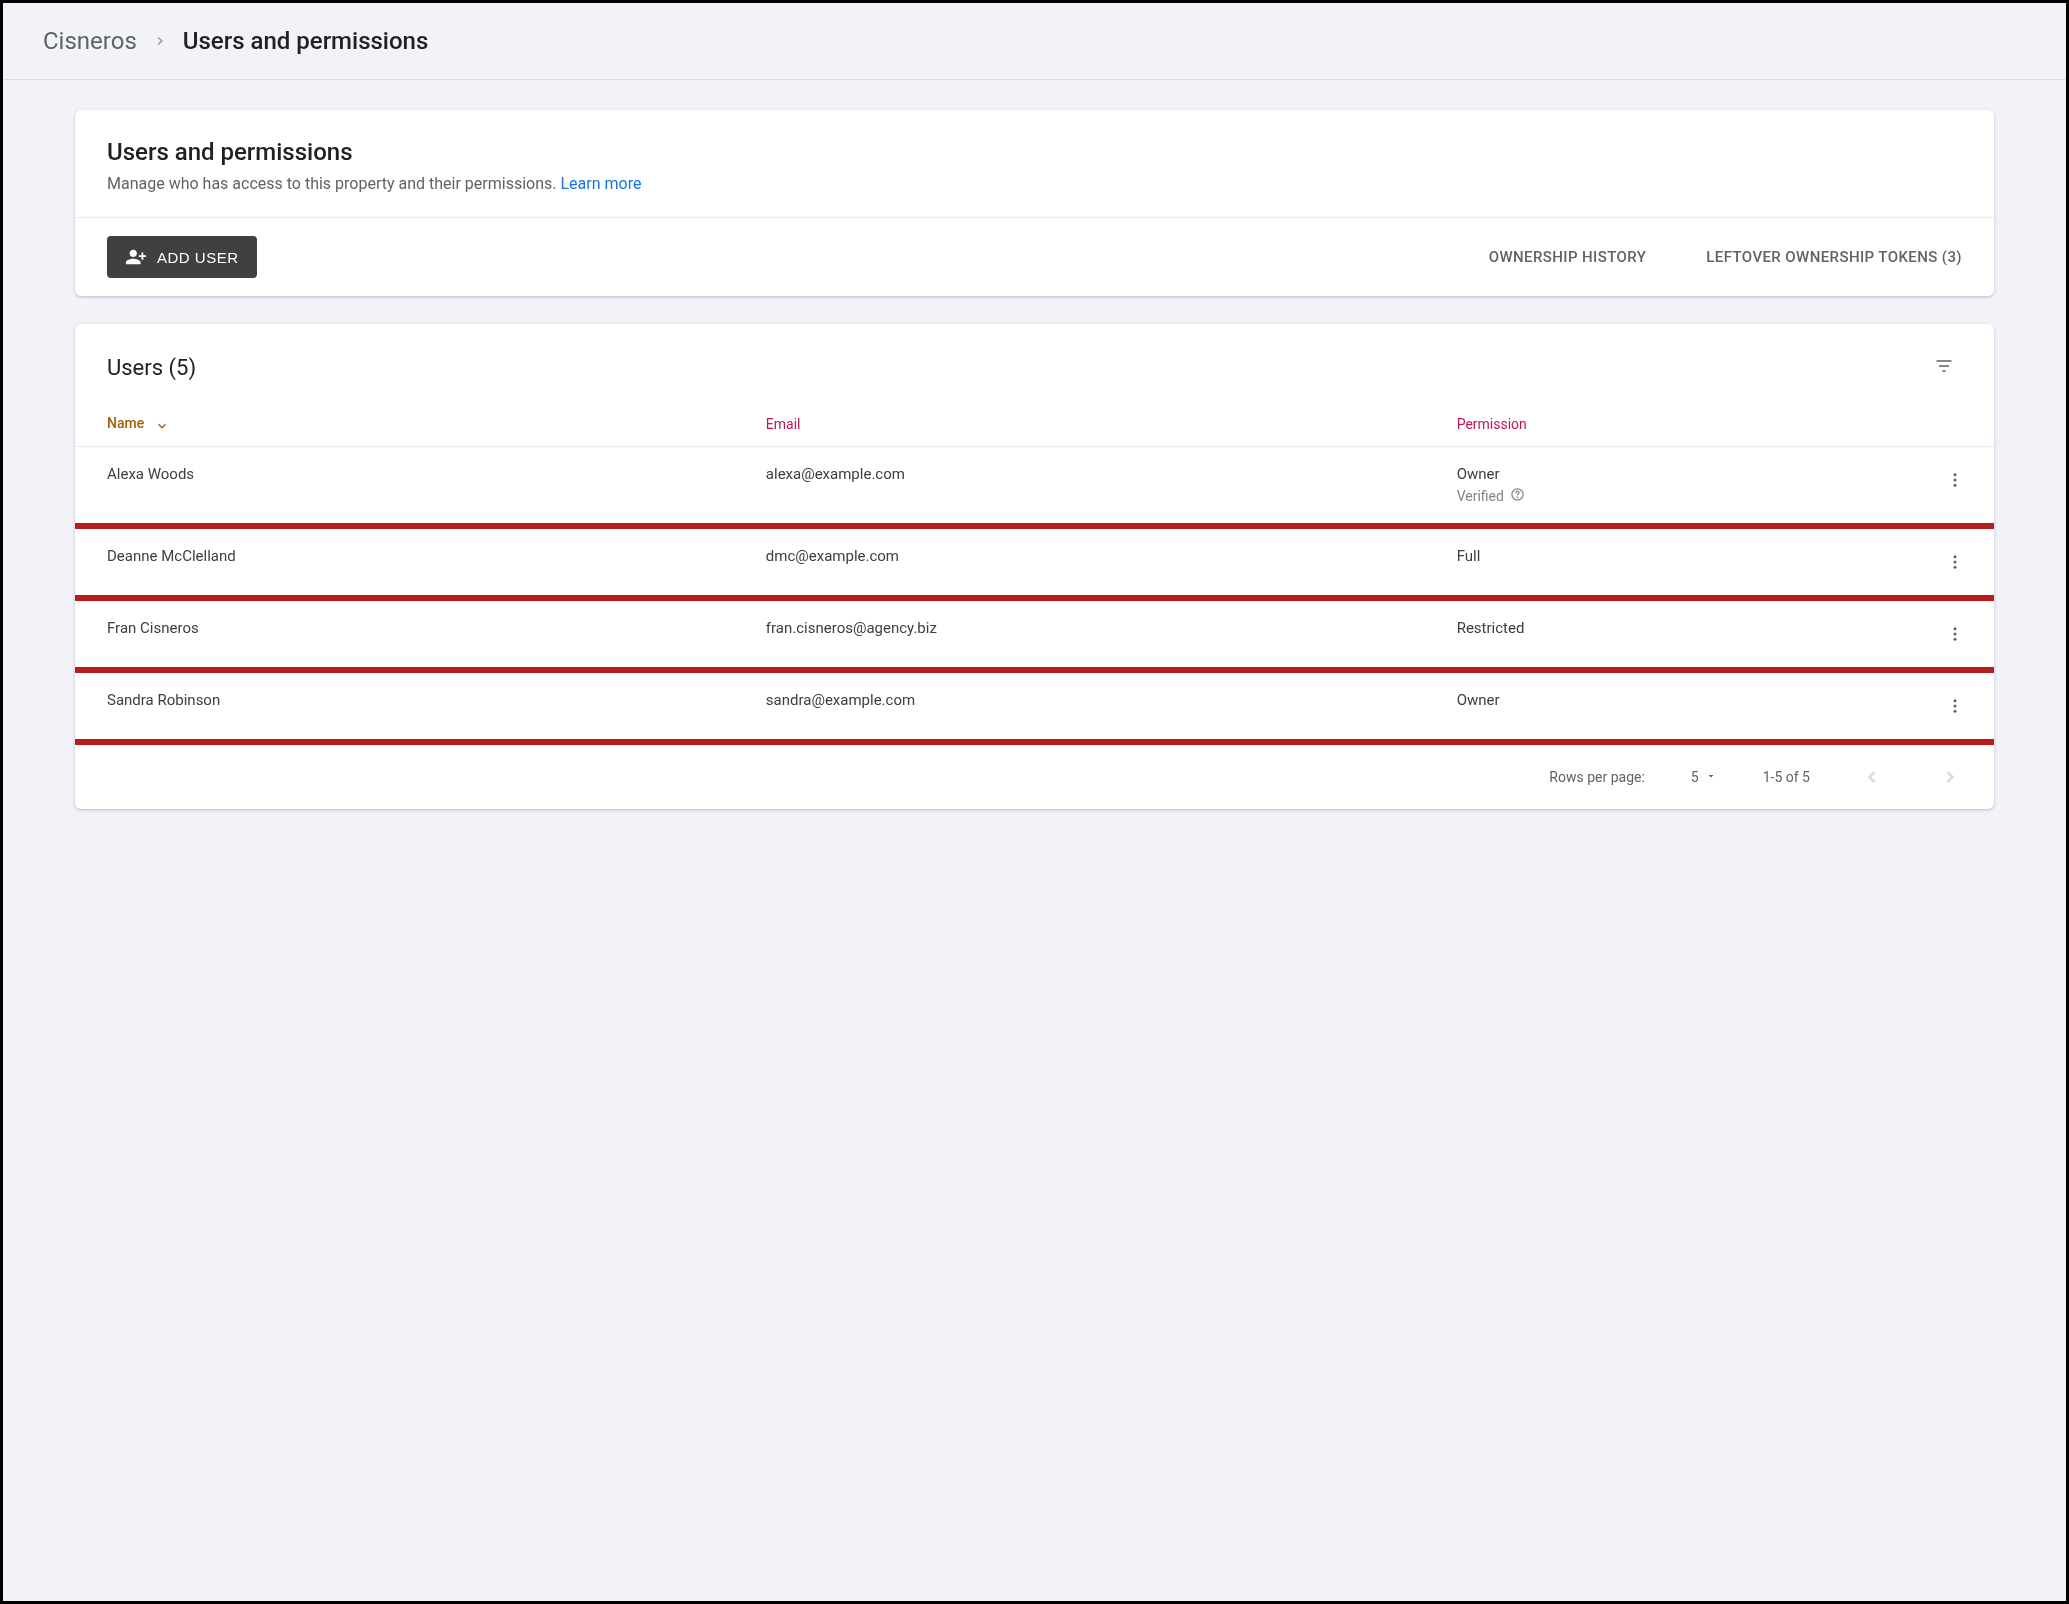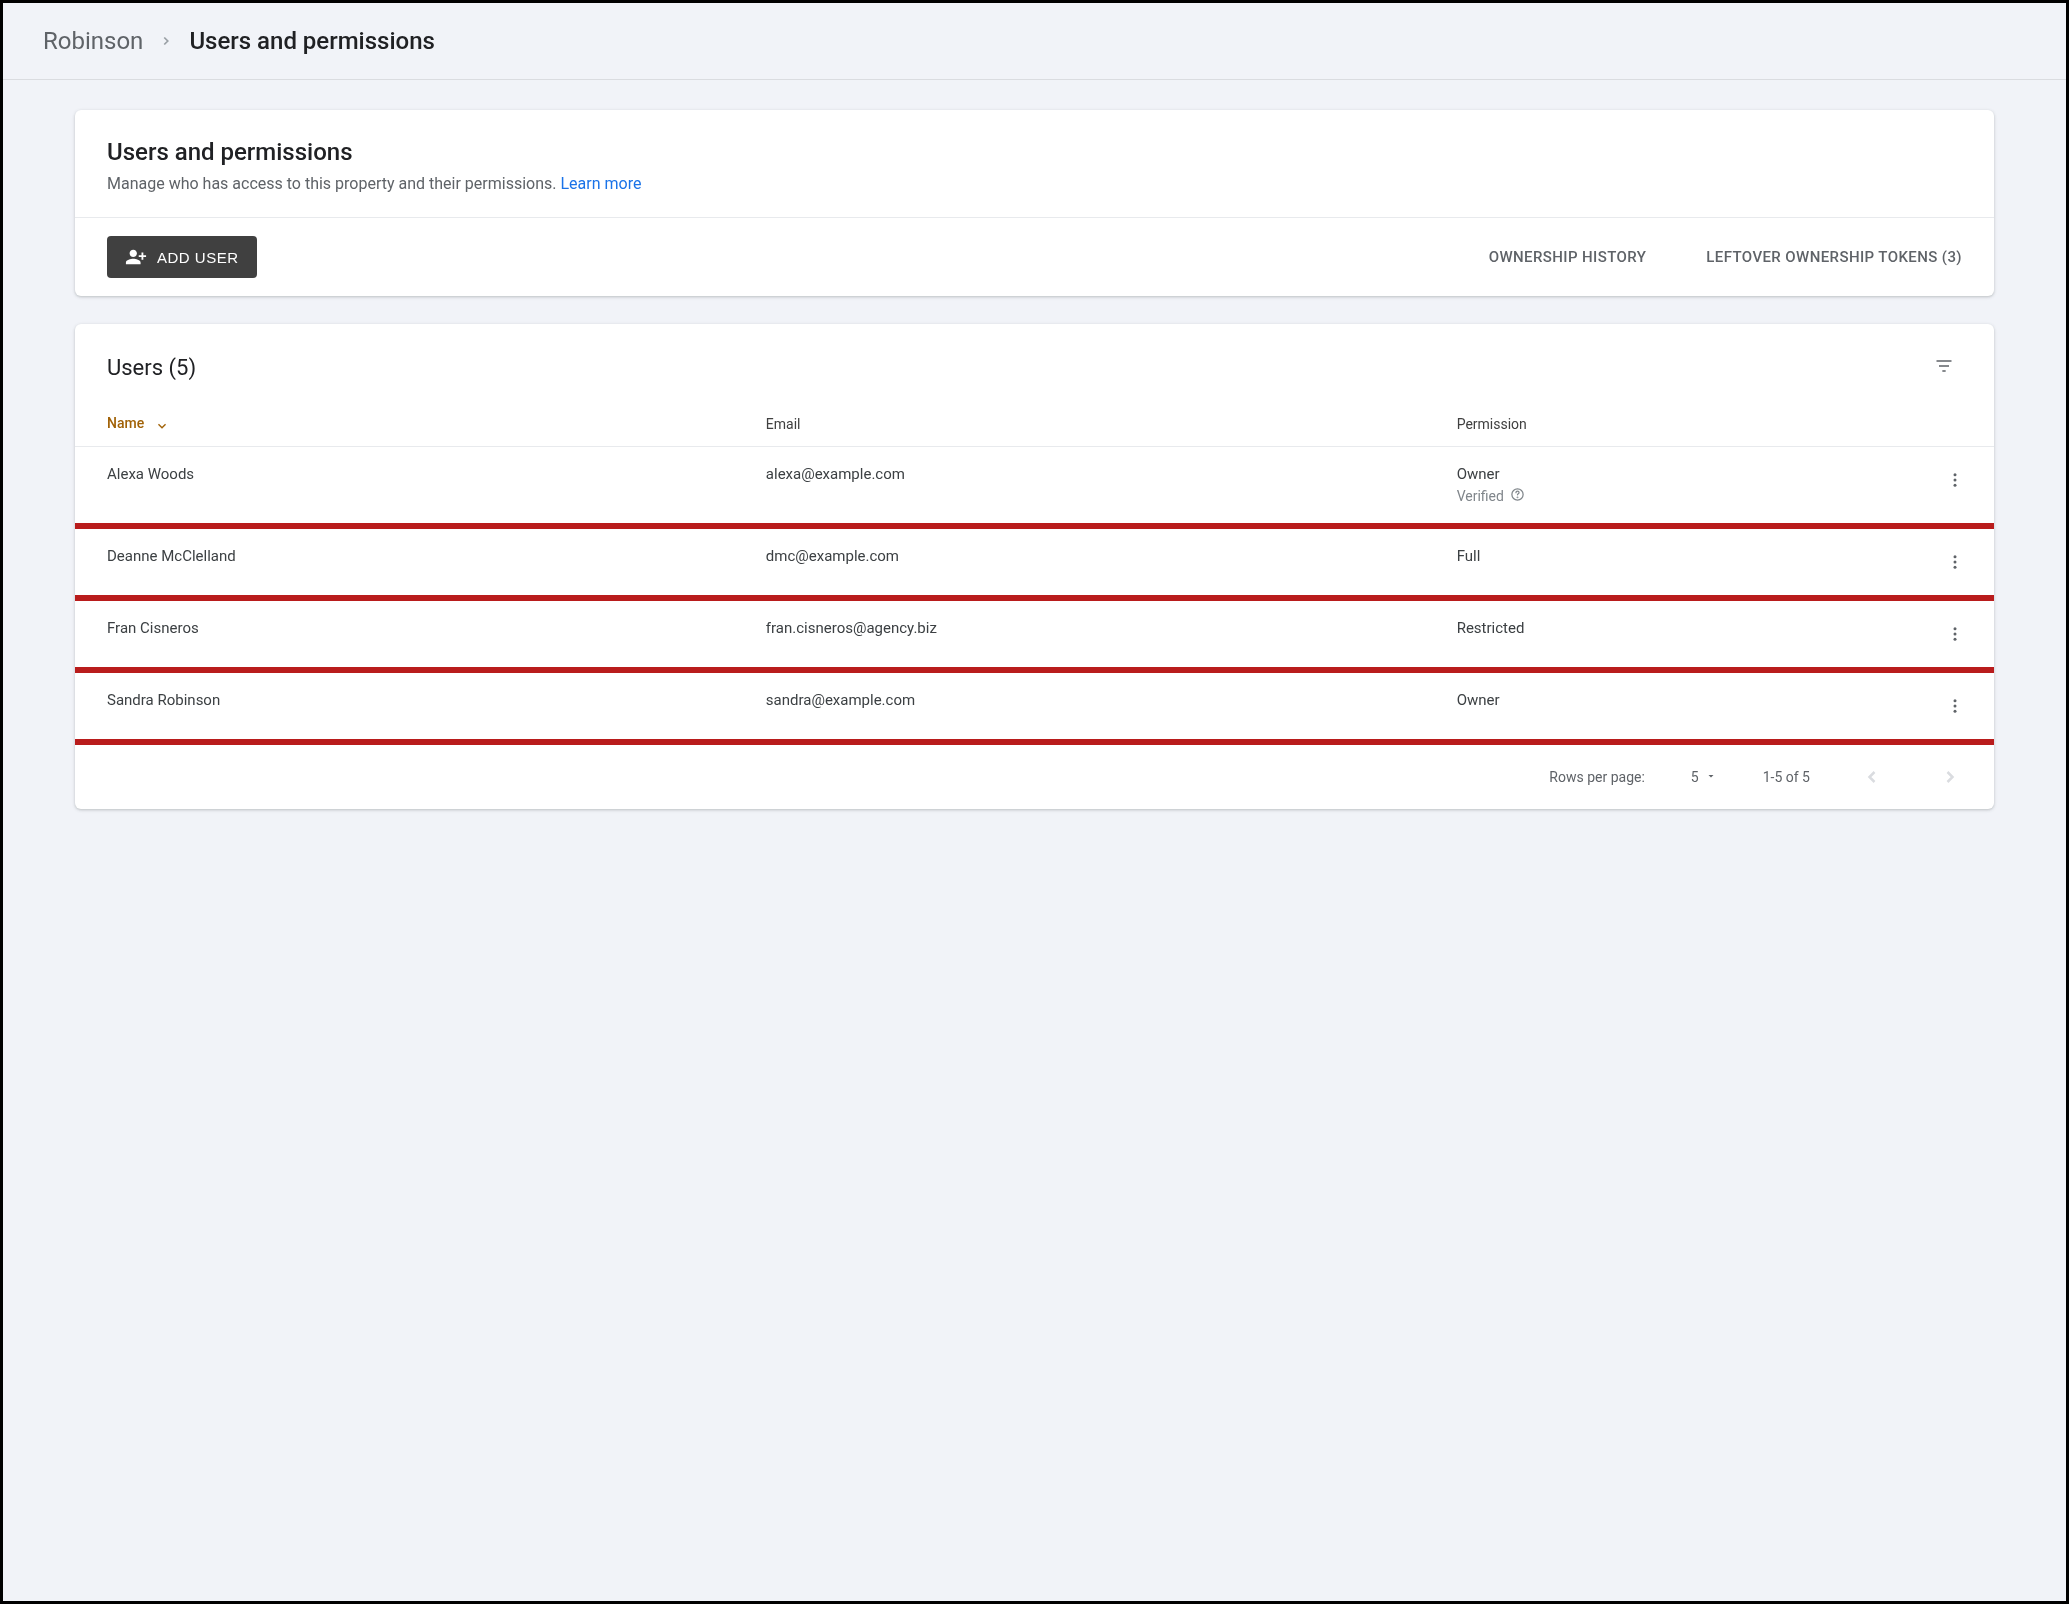--- a/index.html
+++ b/index.html
@@ -113,21 +113,21 @@
       padding: 8px;
     }
     table {
       width: 100%;
       border-collapse: collapse;
     }
     thead th {
       text-align: left;
       font-size: 14px;
       font-weight: 400;
-      color: #404040;
+      color: #be185d;
       padding: 22px 0 14px;
       border-bottom: 1px solid #e8eaed;
     }
     thead th:first-child { padding-left: 32px; }
     thead th:last-child { padding-right: 32px; }
     th.sorted {
       color: #a16207;
       font-weight: 500;
     }
     th.sorted .sort-arrow {
@@ -184,21 +184,21 @@
       padding: 6px;
       display: inline-flex;
     }
     .pager-btn.disabled { color: #dadce0; cursor: default; }
   </style>
 </head>
 <body>
 
 <div class="page">
   <div class="breadcrumb-bar">
-    <span class="breadcrumb-parent">Robinson</span>
+    <span class="breadcrumb-parent">Cisneros</span>
     <span class="chevron-sep">
       <svg width="14" height="14" viewBox="0 0 24 24" fill="none" stroke="currentColor" stroke-width="3">
           <polyline points="9 18 15 12 9 6"></polyline>
         </svg>
     </span>
     <span class="breadcrumb-current">Users and permissions</span>
   </div>
 
   <div class="content">
 

